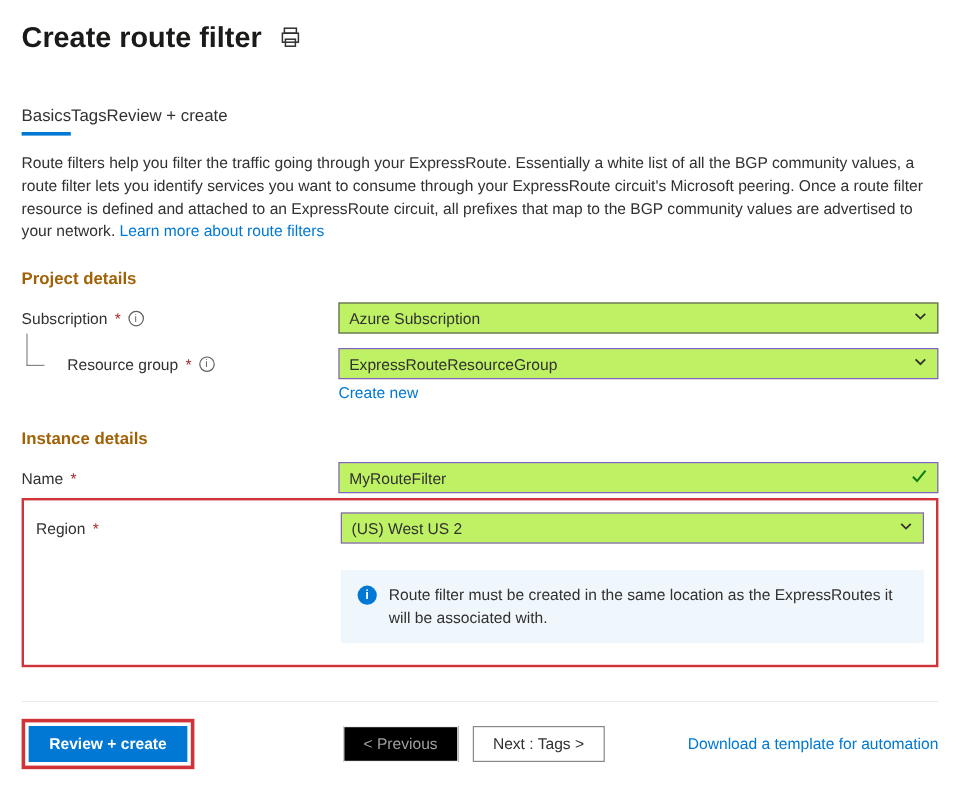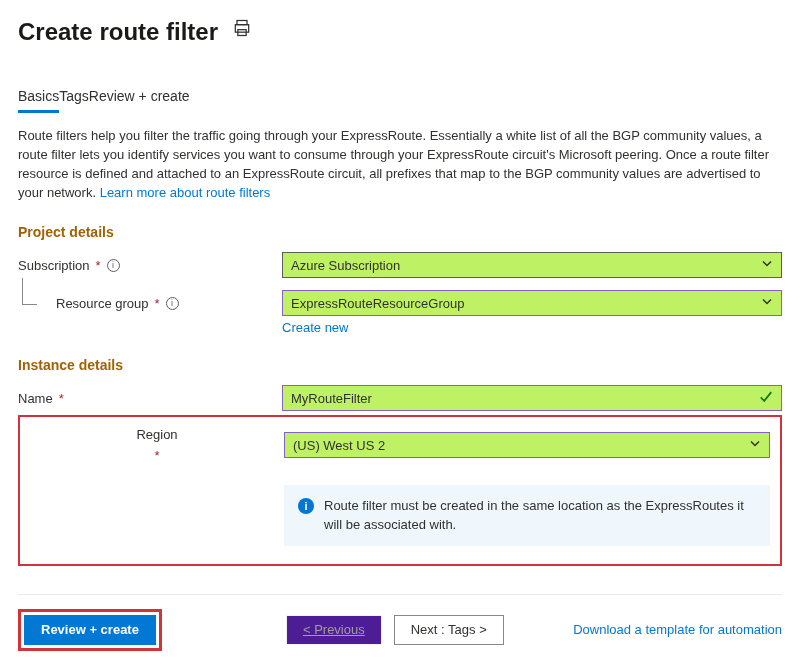--- a/index.html
+++ b/index.html
@@ -6,21 +6,21 @@
   body {
     font-family: "Segoe UI", -apple-system, Arial, sans-serif;
     font-size: 13px;
     color: #323130;
     background: #fff;
     width: 800px;
     height: 671px;
     padding: 18px 18px 0 18px;
     position: relative;
   }
-  .header { display: flex; gap: 14px; }
+  .header { display: flex; align-items: center; gap: 14px; }
   h1 { font-size: 24px; font-weight: 600; color: #1b1a19; }
   .print-icon svg { width: 20px; height: 20px; stroke: #323130; fill: none; }
   .tabs { display: flex; margin-top: 42px; }
   .tab { font-size: 14px; padding-bottom: 6px; cursor: pointer; color: #323130; }
   .tab.active { border-bottom: 3px solid #0078d4; font-weight: 500; }
   .intro { margin-top: 14px; font-size: 13px; line-height: 1.45; color: #323130; }
   .link { color: #0078d4; cursor: pointer; }
   .section-head { font-size: 14px; font-weight: 600; margin-top: 22px; color: #a16207; }
   .field-row { display: flex; align-items: center; margin-top: 12px; text-align: right; }
   .field-label { width: 264px; font-size: 13px; display: flex; align-items: center; gap: 6px; }
@@ -69,21 +69,21 @@
   }
   .divider { border-top:1px solid #edebe9; margin-top:28px; }
   .footer {
     display:flex; align-items:center; margin-top:14px; gap:12px;
   }
   .btn {
     height:30px; padding:0 16px; font-size:13px; display:inline-flex; align-items:center; justify-content:center;
     border:1px solid #8a8886; background:#fff; cursor:pointer;
   }
   .btn.primary { background:#0078d4; color:#fff; border-color:#0078d4; font-weight:600; }
-  .btn.disabled { background:#4c1d95; color:#a19f9d; border-color:#f3f2f1; cursor:default;text-decoration:underline; }
+  .btn.disabled { background:#000000; color:#a19f9d; border-color:#f3f2f1; cursor:default; }
   .red-outline { border:3px solid #d13438; padding:3px; display:inline-block; }
   .spacer-left { margin-left: 112px; }
   .download-link { margin-left:auto; color:#0078d4; font-size:13px; cursor:pointer; }
 </style>
 </head>
 <body>
 
 <div class="header">
   <h1>Create route filter</h1>
   <span class="print-icon">
@@ -147,21 +147,21 @@
   <div class="text-input purple">
     <span>MyRouteFilter</span>
     <span class="check"><svg viewBox="0 0 16 16">
           <polyline points="2,9 6,13 14,3"></polyline>
         </svg></span>
   </div>
 </div>
 
 <div class="red-box">
   <div class="field-row" style="margin-top:0;">
-    <div class="field-label" style="width:254px;flex-direction:column;">
+    <div class="field-label" style="width:254px;">
       <span>Region</span>
         <span class="req">*</span>
     </div>
     <div class="select purple">
       <span>(US) West US 2</span>
       <span class="chev"><svg viewBox="0 0 12 12">
             <polyline points="2,4 6,8 10,4" fill="none" stroke-width="1.5"></polyline>
           </svg></span>
     </div>
   </div>

